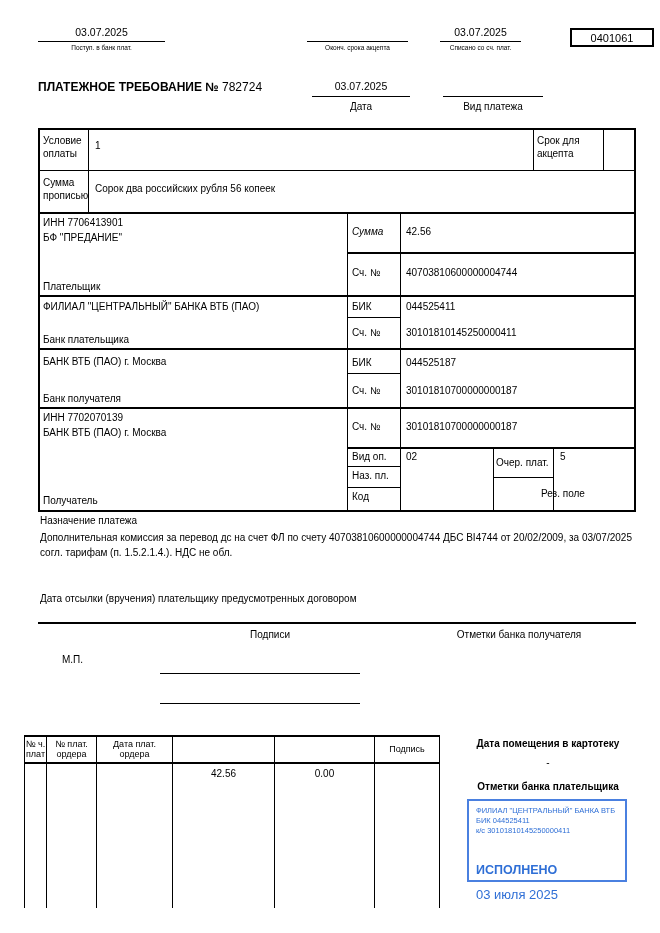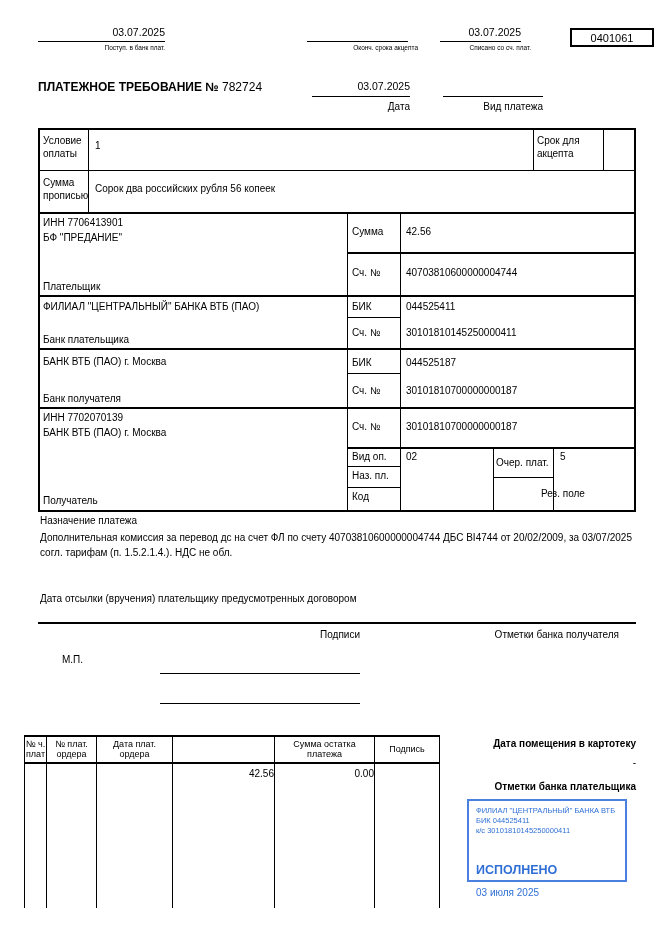--- a/index.html
+++ b/index.html
@@ -5,40 +5,40 @@
   * { margin:0; padding:0; box-sizing:border-box; }
   html,body { background:#ffffff; }
   .doc {
     position:relative; width:660px; height:933px; background:#ffffff;
     font-family:"Liberation Sans", sans-serif; color:#000;
   }
   .t  { position:absolute; font-size:10px; line-height:1.3; white-space:pre-line; }
   .md { font-size:10.5px; }
   .s  { position:absolute; font-size:6.5px; line-height:1.1; }
   .b  { font-weight:bold; }
-  .c  { text-align:right; }
+  .c  { text-align:center; }
   .hl { position:absolute; background:#000; height:1px; }
   .vl { position:absolute; background:#000; width:1px; }
   .thick { height:2px; }
   .vthick { width:2px; }
   .title { position:absolute; font-size:12px; }
   .codebox {
     position:absolute; border:2px solid #000; display:flex;
     align-items:center; justify-content:center; font-size:11px;
   }
   .hdrcell {
     position:absolute; display:flex; align-items:center; justify-content:center;
     text-align:center; font-size:9px; line-height:1.15;
   }
   .stamp {
     position:absolute; border:2px solid #4a80e0; padding:5px 7px;
     font-size:7.5px; line-height:1.35;
   }
   .stamp .status { font-size:12.5px; font-weight:bold; margin-top:26px; }
-  .stamp .sdate  { font-size:10px; margin-top:7px; }
+  .stamp .sdate  { font-size:13px; margin-top:7px; }
   .nw { white-space:nowrap; }
 </style>
 </head>
 <body>
 
 <div class="doc">
 
   <div class="t md c" style="left:38px;top:26px;width:127px;">03.07.2025</div>
   <div class="hl" style="left:38px;top:41px;width:127px;"></div>
   <div class="s c" style="left:38px;top:44px;width:127px;">Поступ. в банк плат.</div>
@@ -89,21 +89,21 @@
   <div class="t" style="left:43px;top:134px;width:44px;">Условие оплаты</div>
   <div class="t" style="left:95px;top:139px;">1</div>
   <div class="t" style="left:537px;top:134px;width:64px;">Срок для акцепта</div>
 
   <div class="t" style="left:43px;top:176px;width:46px;">Сумма прописью</div>
   <div class="t" style="left:95px;top:182px;width:520px;">Сорок два российских рубля 56 копеек</div>
 
   <div class="t" style="left:43px;top:216px;width:295px;">ИНН 7706413901</div>
   <div class="t" style="left:43px;top:231px;width:295px;">БФ "ПРЕДАНИЕ"</div>
   <div class="t" style="left:43px;top:280px;">Плательщик</div>
-  <div class="t" style="left:352px;top:225px;">Сумма</div>
+  <div class="t" style="left:352px;top:225px;font-style:italic;">Сумма</div>
   <div class="t" style="left:406px;top:225px;">42.56</div>
   <div class="t nw" style="left:352px;top:266px;">Сч. №</div>
   <div class="t" style="left:406px;top:266px;">40703810600000004744</div>
 
   <div class="t" style="left:43px;top:300px;width:295px;">ФИЛИАЛ "ЦЕНТРАЛЬНЫЙ" БАНКА ВТБ (ПАО)</div>
   <div class="t" style="left:43px;top:333px;">Банк плательщика</div>
   <div class="t" style="left:352px;top:300px;">БИК</div>
   <div class="t" style="left:406px;top:300px;">044525411</div>
   <div class="t nw" style="left:352px;top:326px;">Сч. №</div>
   <div class="t" style="left:406px;top:326px;">30101810145250000411</div>
@@ -147,21 +147,20 @@
   <div class="vl" style="left:46px;top:735px;height:173px;"></div>
   <div class="vl" style="left:96px;top:735px;height:173px;"></div>
   <div class="vl" style="left:172px;top:735px;height:173px;"></div>
   <div class="vl" style="left:274px;top:735px;height:173px;"></div>
   <div class="vl" style="left:374px;top:735px;height:173px;"></div>
   <div class="vl" style="left:439px;top:735px;height:173px;"></div>
 
   <div class="hdrcell" style="left:25px;top:736px;width:21px;height:26px;">№ ч. плат</div>
   <div class="hdrcell" style="left:47px;top:736px;width:49px;height:26px;">№ плат. ордера</div>
   <div class="hdrcell" style="left:97px;top:736px;width:75px;height:26px;">Дата плат. ордера</div>
-  <div class="hdrcell" style="left:275px;top:736px;width:99px;height:26px;">Сумма остатка платежа</div>
   <div class="hdrcell" style="left:375px;top:736px;width:64px;height:26px;">Подпись</div>
 
   <div class="t c" style="left:173px;top:767px;width:101px;">42.56</div>
   <div class="t c" style="left:275px;top:767px;width:99px;">0.00</div>
 
   <div class="t b c" style="left:460px;top:737px;width:176px;">Дата помещения в картотеку</div>
   <div class="t c" style="left:460px;top:756px;width:176px;">-</div>
   <div class="t b c" style="left:460px;top:780px;width:176px;">Отметки банка плательщика</div>
 
   <div class="stamp" style="left: 467px; top: 799px; width: 160px; height: 83px; color: rgb(47, 111, 214);">

